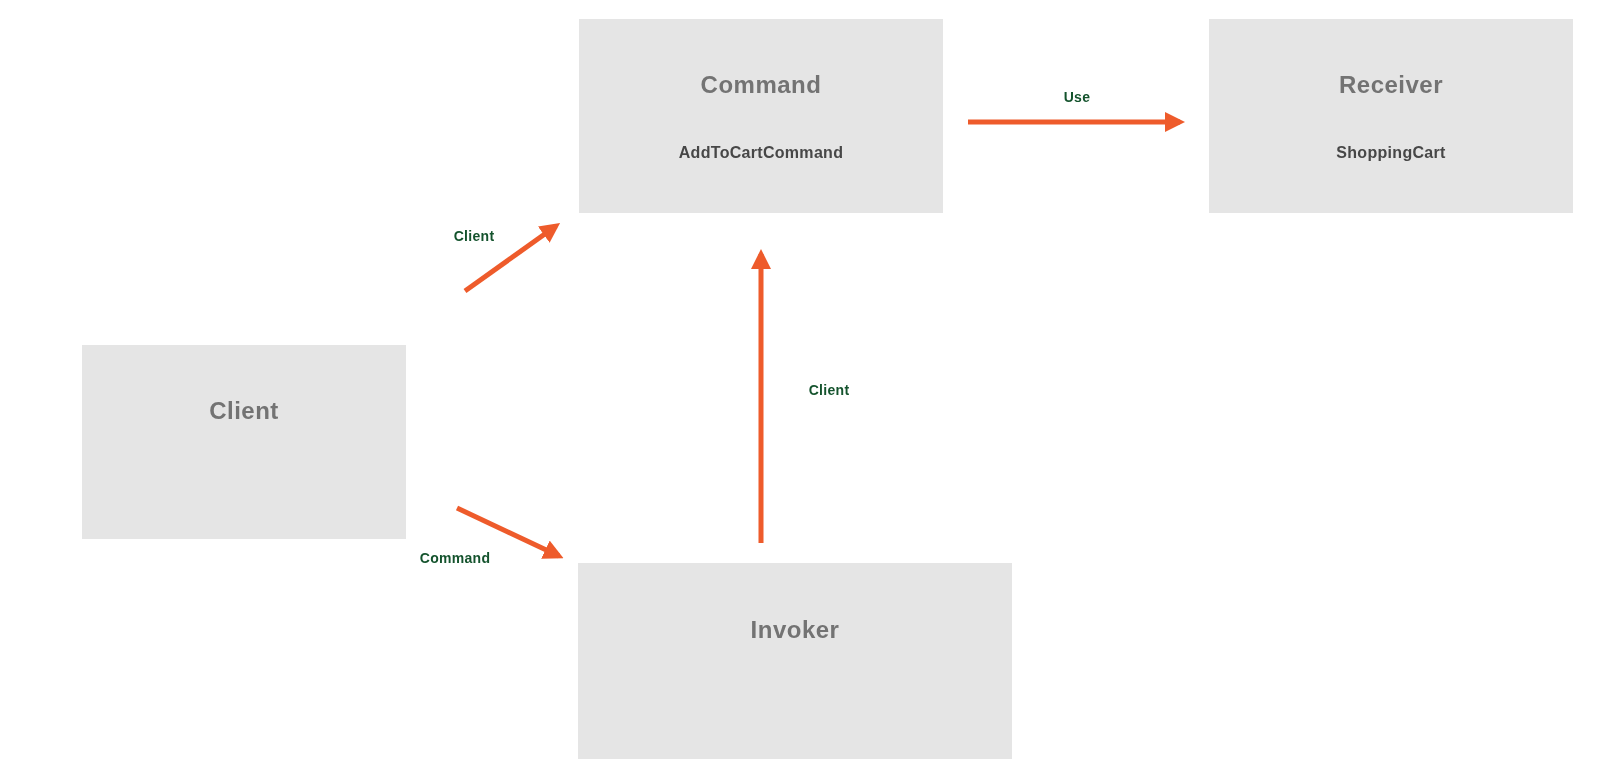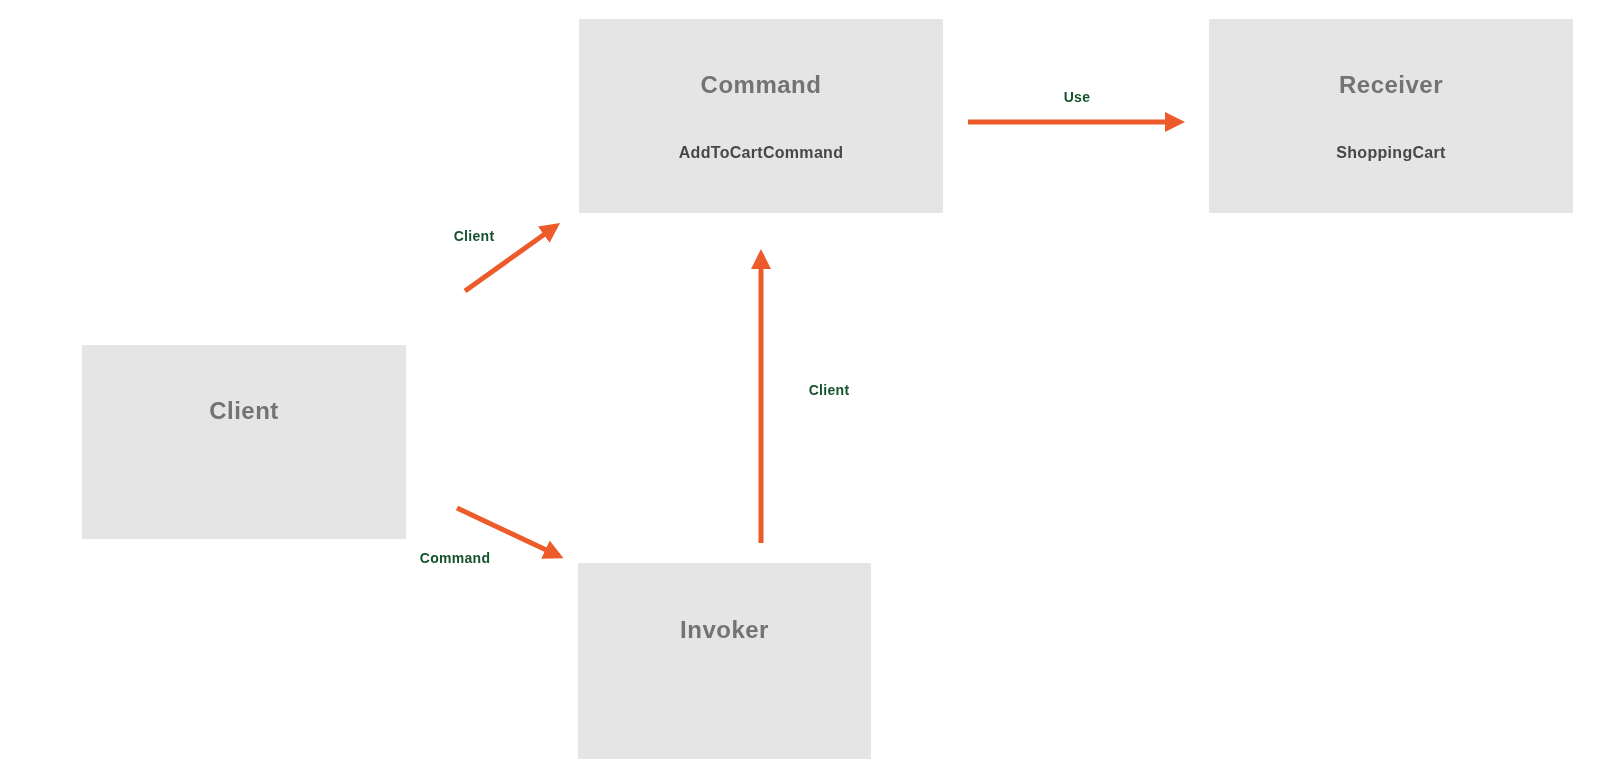--- a/index.html
+++ b/index.html
@@ -39,21 +39,21 @@
     transform: translateY(-50%);
     text-align: center;
     font-size: 16px;
     font-weight: bold;
     letter-spacing: 0.3px;
     color: #474747;
   }
   #node-client   { left: 82px;   top: 305px; width: 324px; height: 194px; margin-top: 40px; }
   #node-command  { left: 579px;  top: 19px;  width: 364px; height: 194px; }
   #node-receiver { left: 1209px; top: 19px;  width: 364px; height: 194px; }
-  #node-invoker  { left: 578px;  top: 563px; width: 293px; height: 196px; }
+  #node-invoker  { left: 578px;  top: 563px; width: 434px; height: 196px; }
 
   .edges-layer {
     position: absolute;
     left: 0;
     top: 0;
     width: 1622px;
     height: 770px;
     pointer-events: none;
   }
   .edge-label {

